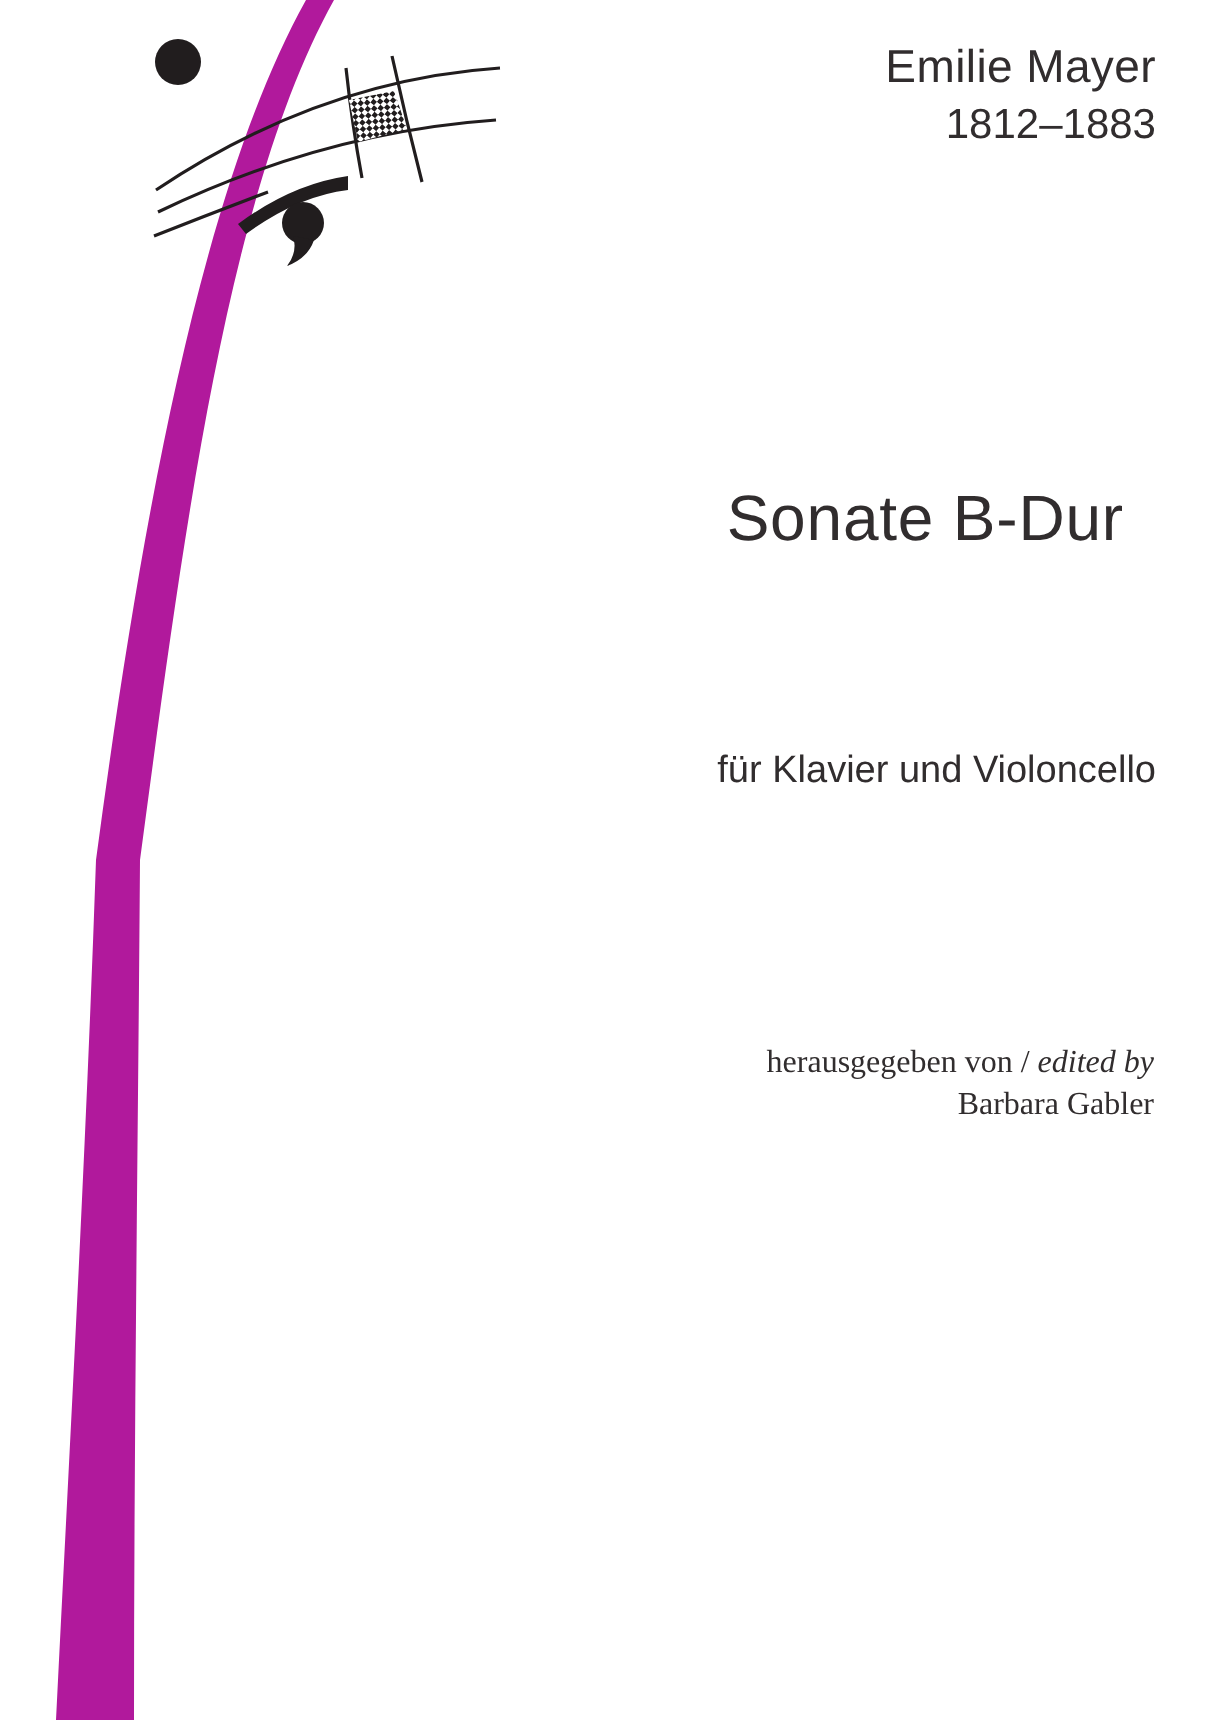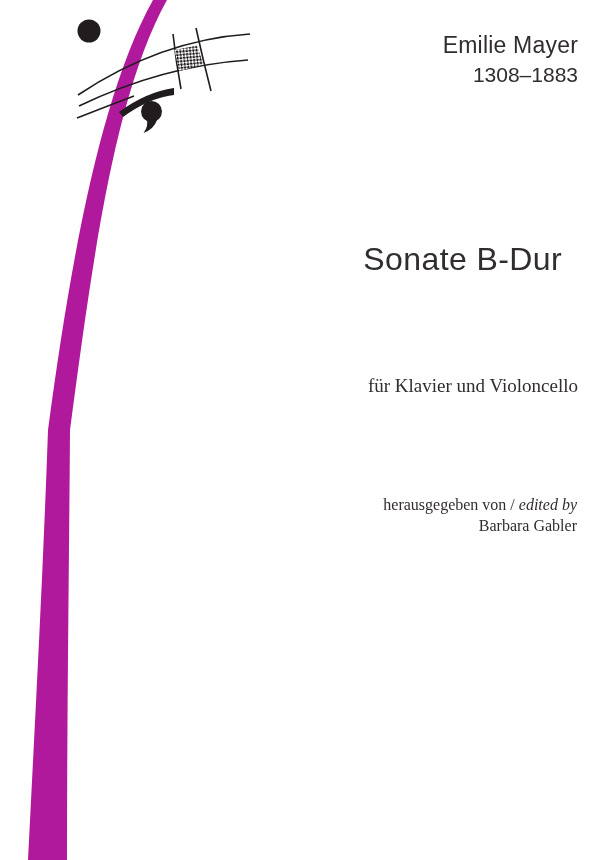--- a/index.html
+++ b/index.html
@@ -8,42 +8,42 @@
     background: #ffffff;
     position: relative;
     overflow: hidden;
     font-family: "Liberation Sans", sans-serif;
     color: var(--text, #312d2e);
   }
   .page { position: absolute; inset: 0; background: var(--paper, #ffffff); }
   svg.art { position: absolute; left: 0; top: 0; width: 608px; height: 860px; }
 
   .composer-block {
-    position: absolute; top: 32px; right: 30px;
+    position: absolute; top: 20px; right: 30px;
     text-align: right; line-height: 1.2;
   }
   .composer-name { font-size: 23px; letter-spacing: 0.2px; }
   .composer-dates { font-size: 21px; margin-top: 2px; }
 
   .work-title {
     position: absolute; top: 225px; right: 30px; margin: 16px;
     font-size: 32px; font-weight: 400; letter-spacing: 0.4px;
     text-align: right;
   }
 
   .subtitle-block {
     position: absolute; top: 375px; right: 30px;
     text-align: right;
-    font-family: Liberation Serif, serif;
+    font-family: Liberation Sans, sans-serif;
     font-size: 19px; line-height: 21px;
   }
   .subtitle-en { font-style: italic; font-size: 18px; margin-top: 1px; }
 
   .editor-block {
-    position: absolute; top: 494px; right: 31px;
+    position: absolute; top: 521px; right: 31px;
     text-align: right;
     font-family: "Liberation Serif", serif;
     font-size: 16px; line-height: 21px; margin-left: 44px;
   }
   .italic { font-style: italic; }
 
   .publisher-block { position: absolute; left: 0; top: 740px; width: 608px; height: 120px; }
 </style>
 </head>
 <body>
@@ -75,21 +75,21 @@
     <path d="M119,112 Q146,92 174,88 L174,95 Q149,98 123,117 Z" fill="var(--ink, #211d1e)"></path>
 
     <g>
       <circle cx="151.5" cy="111.5" r="10.5" fill="var(--ink, #211d1e)"></circle>
       <path d="M157,120 Q154,129 143.5,133 Q149,126 146.5,118 Z" fill="var(--ink, #211d1e)"></path>
     </g>
   </svg>
 
   <div class="composer-block">
     <div class="composer-name">Emilie Mayer</div>
-    <div class="composer-dates">1308–1883</div>
+    <div class="composer-dates">1812–1883</div>
   </div>
 
   <h1 class="work-title">Sonate B-Dur</h1>
 
   <div class="subtitle-block">
     <div class="subtitle-de">für Klavier und Violoncello</div>
   </div>
 
   <div class="editor-block">
     <div><span>herausgegeben von / </span><span class="italic">edited by</span></div>

